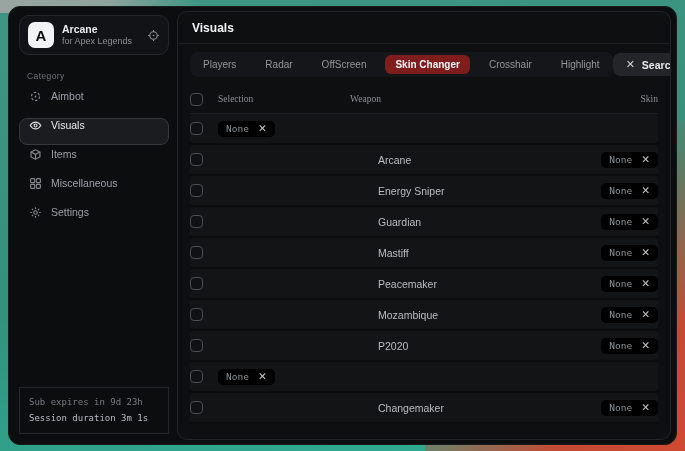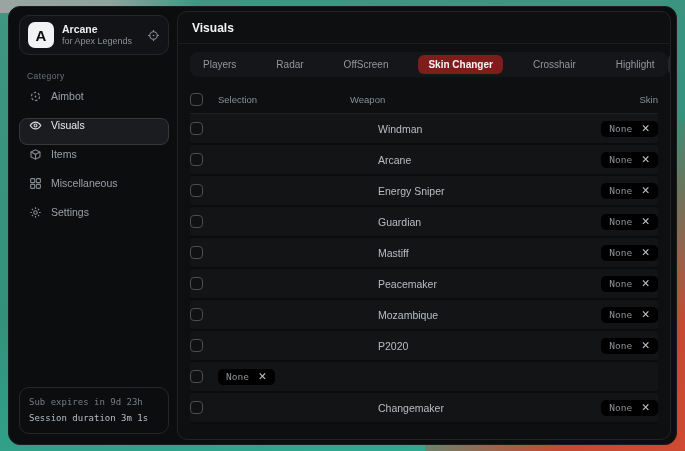--- a/index.html
+++ b/index.html
@@ -31,42 +31,42 @@
   .category-label { color:#6d7378; font-size:8.5px; margin:16px 0 8px 8px; letter-spacing:.4px; }
 
   .nav { display:flex; flex-direction:column; gap:2px; }
   .nav-item { display:flex; align-items:flex-start; gap:9px; height:27px; padding:0 9px;
     color:#9aa0a6; font-size:10.5px; border:1px solid transparent; border-radius:8px; cursor:default; }
   .nav-item .ic { display:flex; color:#83898e; }
   .nav-item.active { background:#1b1c1f; border-color:#36383b; color:#e9ebed; }
   .nav-item.active .ic { color:#d6d9db; }
 
   .sidebar-spacer { flex:1; }
-  .session-card { border:1px solid #26272a; border-radius:10px; padding:7px 9px;
+  .session-card { border:1px solid #26272a; border-radius:0; padding:7px 9px;
     font-family:"DejaVu Sans Mono", monospace; font-size:9px; line-height:1.7; }
   .session-line1 { color:#767d83; }
   .session-line2 { color:#b9bfc5; }
 
   
   .main { flex:1; margin:4px 5px 4px 0; background:#0e0f11; border:1px solid #222427;
     border-radius:10px; display:flex; flex-direction:column; overflow:hidden; }
   .main-header { padding:9px 14px 8px; border-bottom:1px solid #1c1e20; }
   .main-title { color:#f1f3f5; font-size:12px; font-weight:bold; }
 
   .toolbar { display:flex; align-items:center; justify-content:space-between; padding:8px 12px 6px; }
-  .tabs { background:#151619; border-radius:8px; padding:3px; display:flex; gap:20px; }
+  .tabs { background:#151619; border-radius:8px; padding:3px; display:flex; gap:9px; }
   .tab { padding:4px 10px; border-radius:6px; color:#92979c; font-size:10px; white-space:nowrap; cursor:default; }
   .tab.active { background:#7f1d1d; color:#f3f5f7; font-weight:bold; }
   .search-btn { display:flex; align-items:center; gap:7px; background:#232528; border-radius:7px;
     padding:5px 13px; color:#e8eaec; font-size:10.5px; font-weight:bold; cursor:default; }
   .search-x { font-size:11px; font-weight:normal; color:#cfd3d6; }
 
   .table { flex:1; padding:2px 12px 0; display:flex; flex-direction:column; }
   .thead { display:flex; align-items:center; height:29px; border-bottom:1px solid #1e2023;
-    font-family:Liberation Sans, sans-serif; font-size:9.5px; color:#898f94; }
+    font-family:Liberation Serif, serif; font-size:9.5px; color:#898f94; }
   .col-check { width:28px; display:flex; align-items:center; }
   .col-sel { width:118px; }
   .col-weapon { flex:1; padding-left:14px; }
   .col-skin { text-align:right; }
 
   .checkbox { width:13px; height:13px; border:1.5px solid #4b4e52; border-radius:4px; background:#101113; }
 
   .row { display:flex; align-items:center; height:31px; background:#131416;
     border-bottom:2px solid #0b0c0d; border-radius:3px; }
   .row-weapon { flex:1; padding-left:160px; color:#b9bdc1; font-size:10.5px; }
@@ -189,21 +189,20 @@
           </span>
         <span class="col-sel">Selection</span>
         <span class="col-weapon">Weapon</span>
         <span class="col-skin">Skin</span>
       </div>
 
       <div class="row">
         <span class="col-check">
             <span class="checkbox"></span>
           </span>
-        <span class="row-weapon">Windman</span>
         <span class="chip">
           <span class="chip-label">None</span>
           <span class="chip-x">✕</span>
         </span>
       </div>
       <div class="row">
         <span class="col-check">
             <span class="checkbox"></span>
           </span>
         <span class="row-weapon">Arcane</span>

